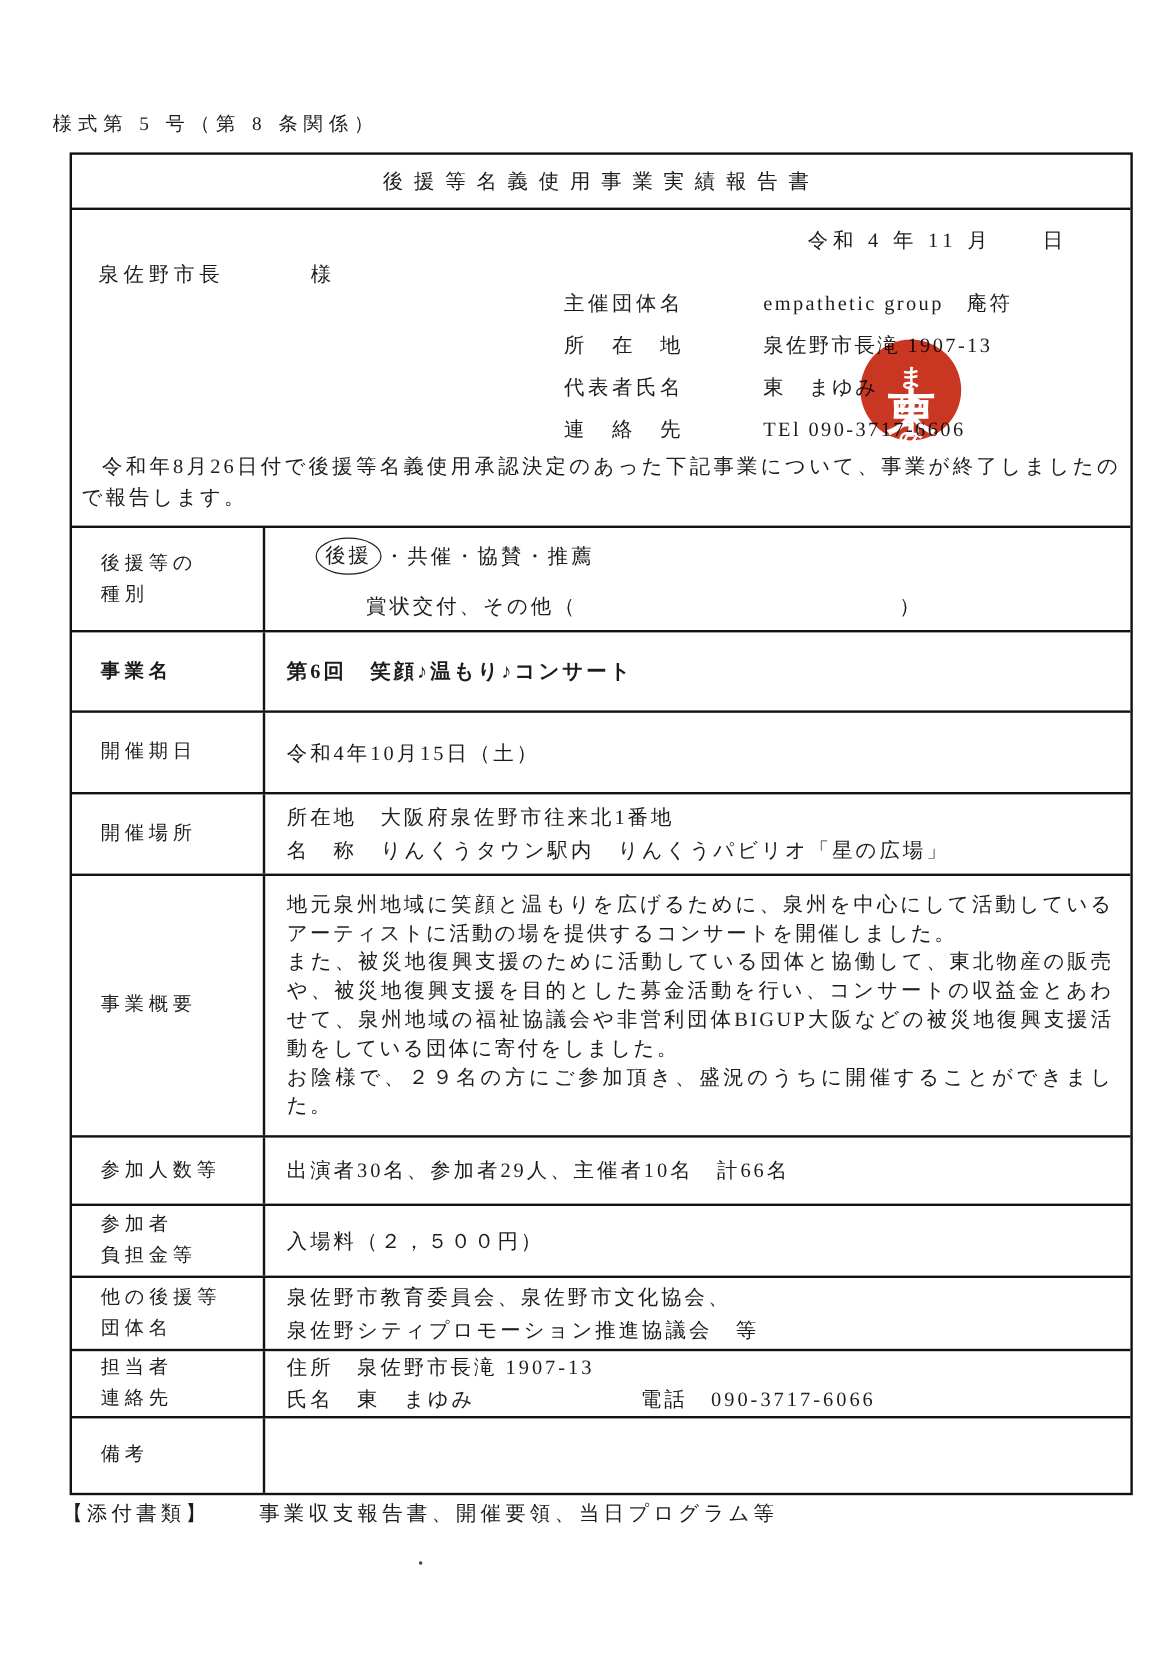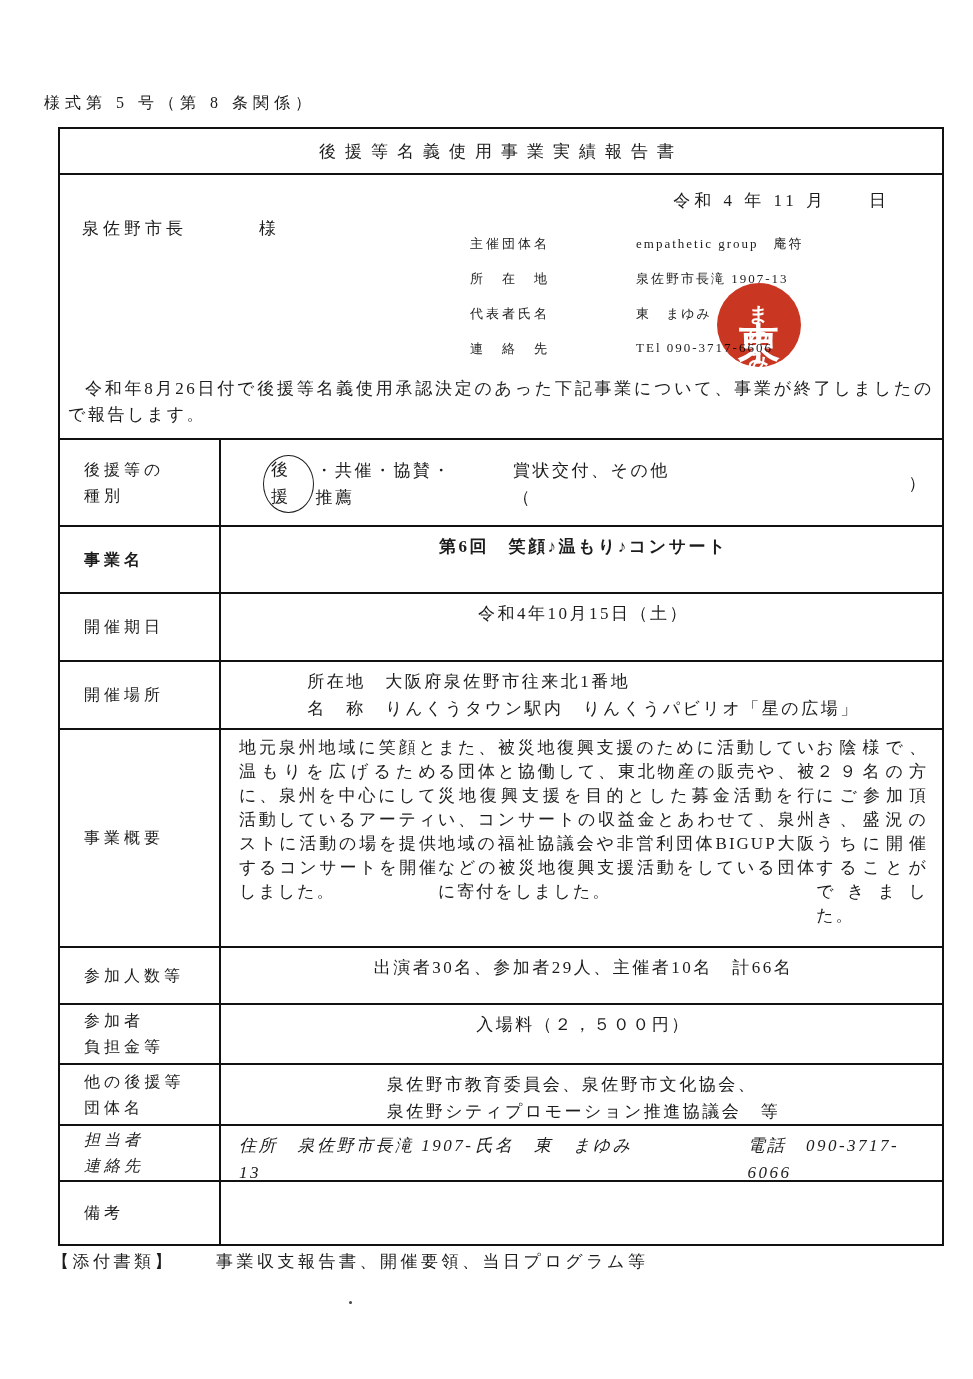--- a/index.html
+++ b/index.html
@@ -52,21 +52,21 @@
   }
   .addressee-line {
     position: absolute;
     top: 42px;
     left: 22px;
     font-size: 17px;
     letter-spacing: 4px;
   }
   .addressee-gap { display: inline-block; width: 72px; }
   .org-block { position: absolute; left: 410px; top: 60px; }
-  .org-line { display: flex; height: 35px; align-items: flex-start; font-size: 13px; }
+  .org-line { display: flex; height: 35px; align-items: center; font-size: 17px; }
   .org-label { display: inline-block; width: 166px; letter-spacing: 3px; }
   .org-value { letter-spacing: 2px; }
   .intro-par {
     position: absolute;
     left: 8px;
     right: 8px;
     bottom: 10px;
     font-size: 17px;
     letter-spacing: 2.5px;
     line-height: 26px;
@@ -101,37 +101,37 @@
     display: flex;
     align-items: center;
     padding-left: 24px;
     font-size: 16px;
     letter-spacing: 4px;
   }
   .tlabel .lbl { white-space: pre-line; line-height: 26px; }
   .tvalue {
     flex: 1;
     display: flex;
-    flex-direction: row;
+    flex-direction: column;
     justify-content: center;
     padding: 6px 14px 6px 18px;
     font-size: 17px;
     letter-spacing: 2.5px;
     line-height: 27px;
   }
   .tvalue .val { white-space: pre-line; }
   .r-type    { height: 87px; gap: 24px; }
   .r-name    { height: 67px; font-weight: bold; }
   .r-date    { height: 68px; }
   .r-place   { height: 68px; }
   .r-overview{ height: 218px; }
   .r-part    { height: 57px; }
   .r-fee     { height: 60px; }
   .r-spon    { height: 61px; }
-  .r-contact { height: 56px; font-style: italic; }
+  .r-contact { height: 56px; }
   .r-remarks { height: 64px; }
   
   .type-value { padding-top: 8px; padding-bottom: 6px; justify-content: space-between; }
   .type-line1 { display: flex; align-items: center; }
   .circled {
     display: inline-block;
     border: 1.6px solid #1c1c1c;
     border-radius: 50%;
     padding: 0px 7px 2px 7px;
     margin-right: 2px;

